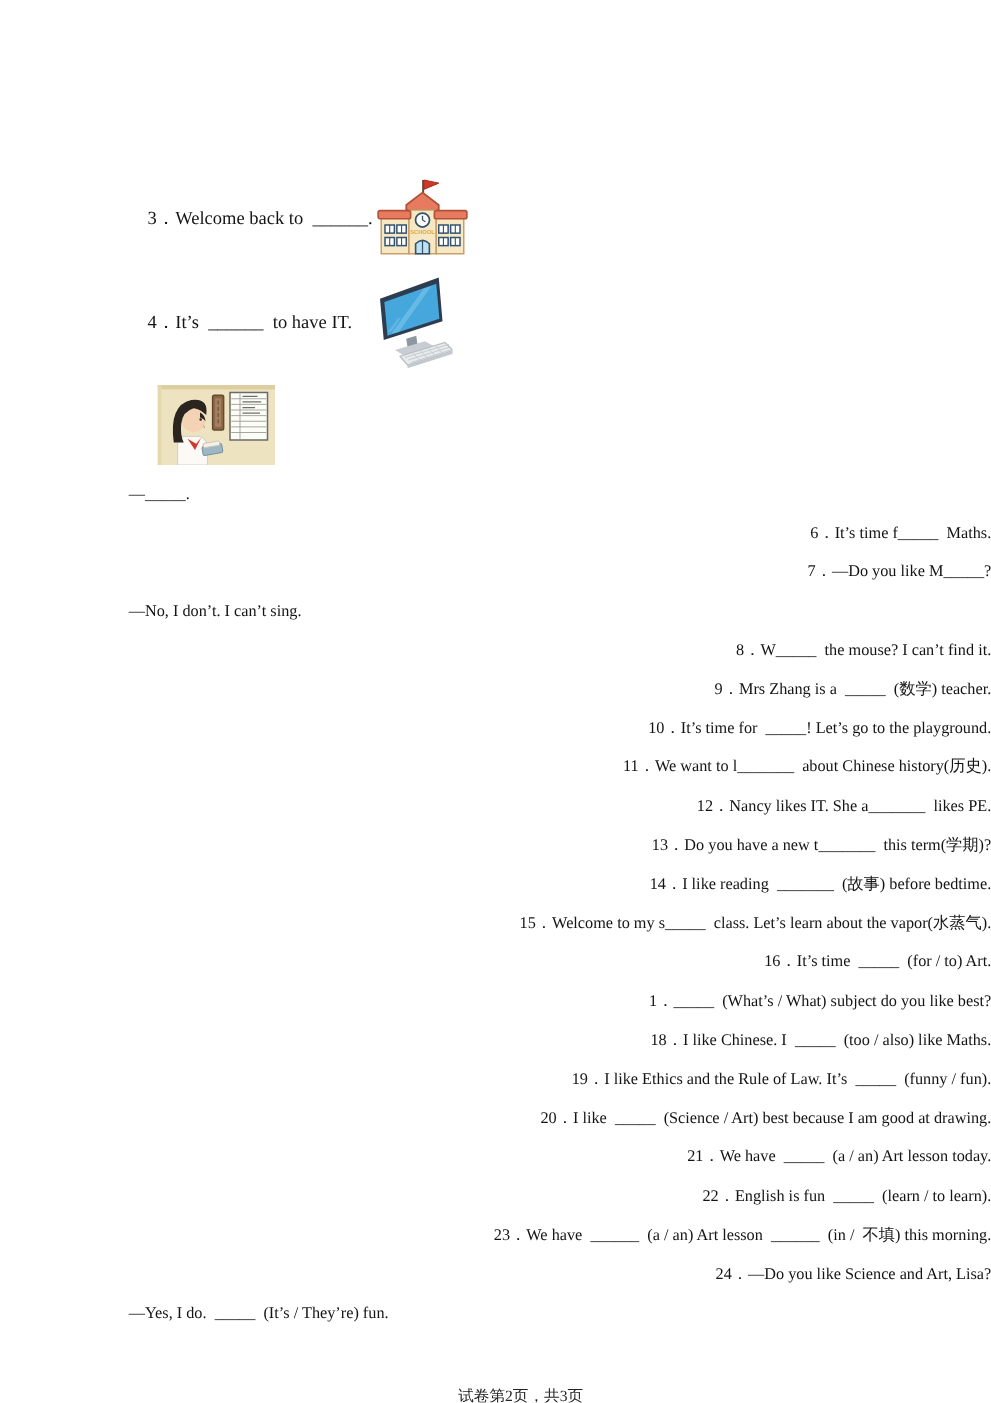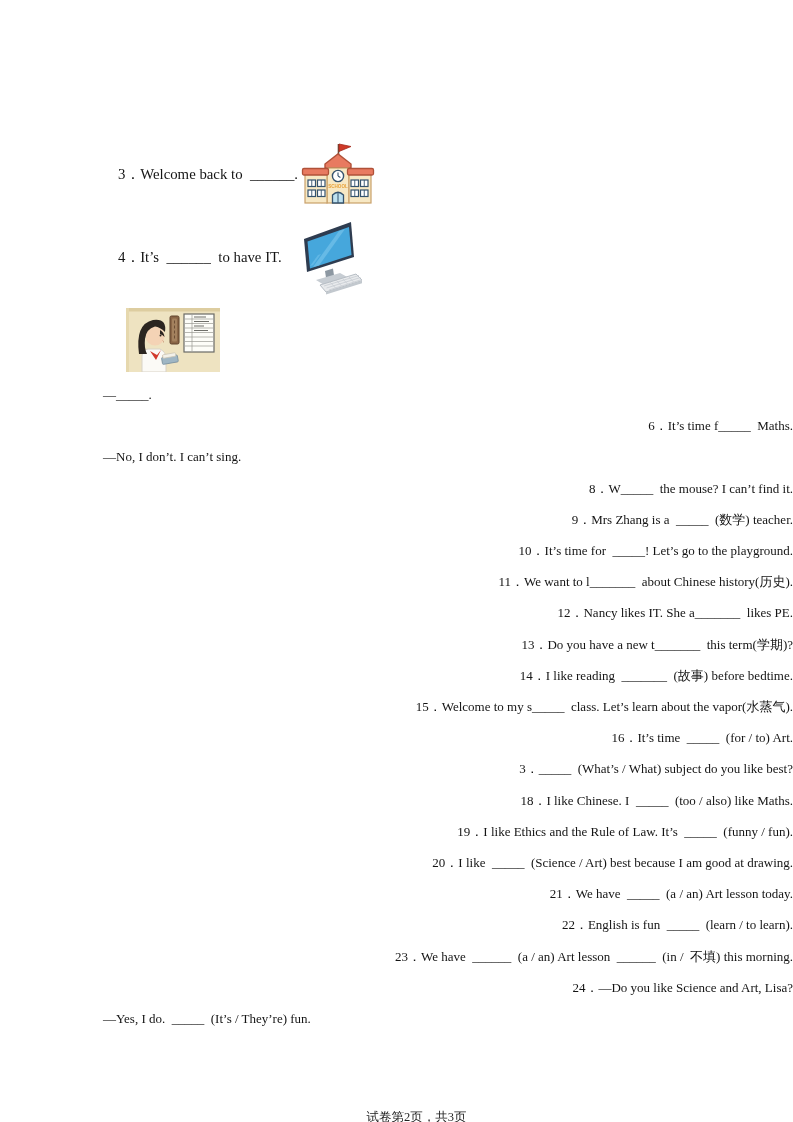--- a/index.html
+++ b/index.html
@@ -141,31 +141,32 @@
       <g transform="rotate(-10 45 52)">
         <rect x="36" y="48" width="16" height="7" rx="1" fill="#9fb6c4" stroke="#77909f" stroke-width="0.8"></rect>
         <rect x="37.5" y="45.5" width="13" height="3.5" rx="0.8" fill="#f3f1e9" stroke="#c9c4b4" stroke-width="0.7"></rect>
       </g>
     </svg>
   </div>
 
   <div class="lines-block">
     <div class="line"><span>—_____.</span></div>
     <div class="line q"><span>6．It’s time f_____  Maths.</span></div>
+    <div class="line q"><span>7．—Do you like M_____?</span></div>
     <div class="line"><span>—No, I don’t. I can’t sing.</span></div>
     <div class="line q"><span>8．W_____  the mouse? I can’t find it.</span></div>
     <div class="line q"><span>9．Mrs Zhang is a  _____  (数学) teacher.</span></div>
     <div class="line q"><span>10．It’s time for  _____! Let’s go to the playground.</span></div>
     <div class="line q"><span>11．We want to l_______  about Chinese history(历史).</span></div>
     <div class="line q"><span>12．Nancy likes IT. She a_______  likes PE.</span></div>
     <div class="line q"><span>13．Do you have a new t_______  this term(学期)?</span></div>
     <div class="line q"><span>14．I like reading  _______  (故事) before bedtime.</span></div>
     <div class="line q"><span>15．Welcome to my s_____  class. Let’s learn about the vapor(水蒸气).</span></div>
     <div class="line q"><span>16．It’s time  _____  (for / to) Art.</span></div>
-    <div class="line q"><span>3．_____  (What’s / What) subject do you like best?</span></div>
+    <div class="line q"><span>1．_____  (What’s / What) subject do you like best?</span></div>
     <div class="line q"><span>18．I like Chinese. I  _____  (too / also) like Maths.</span></div>
     <div class="line q"><span>19．I like Ethics and the Rule of Law. It’s  _____  (funny / fun).</span></div>
     <div class="line q"><span>20．I like  _____  (Science / Art) best because I am good at drawing.</span></div>
     <div class="line q"><span>21．We have  _____  (a / an) Art lesson today.</span></div>
     <div class="line q"><span>22．English is fun  _____  (learn / to learn).</span></div>
     <div class="line q"><span>23．We have  ______  (a / an) Art lesson  ______  (in /  不填) this morning.</span></div>
     <div class="line q"><span>24．—Do you like Science and Art, Lisa?</span></div>
     <div class="line"><span>—Yes, I do.  _____  (It’s / They’re) fun.</span></div>
   </div>
 

